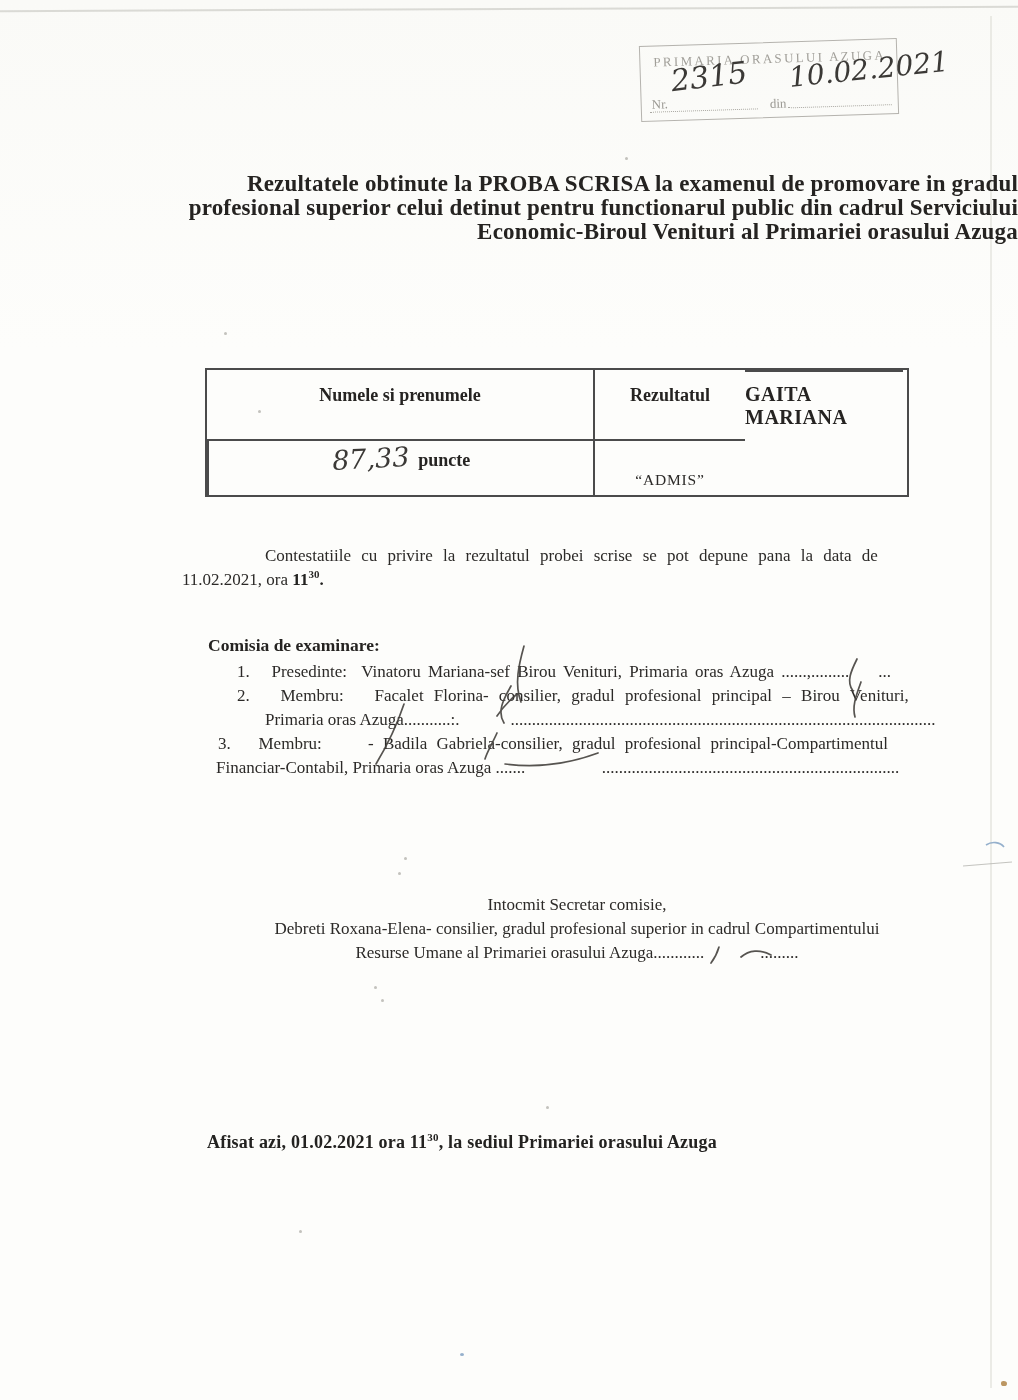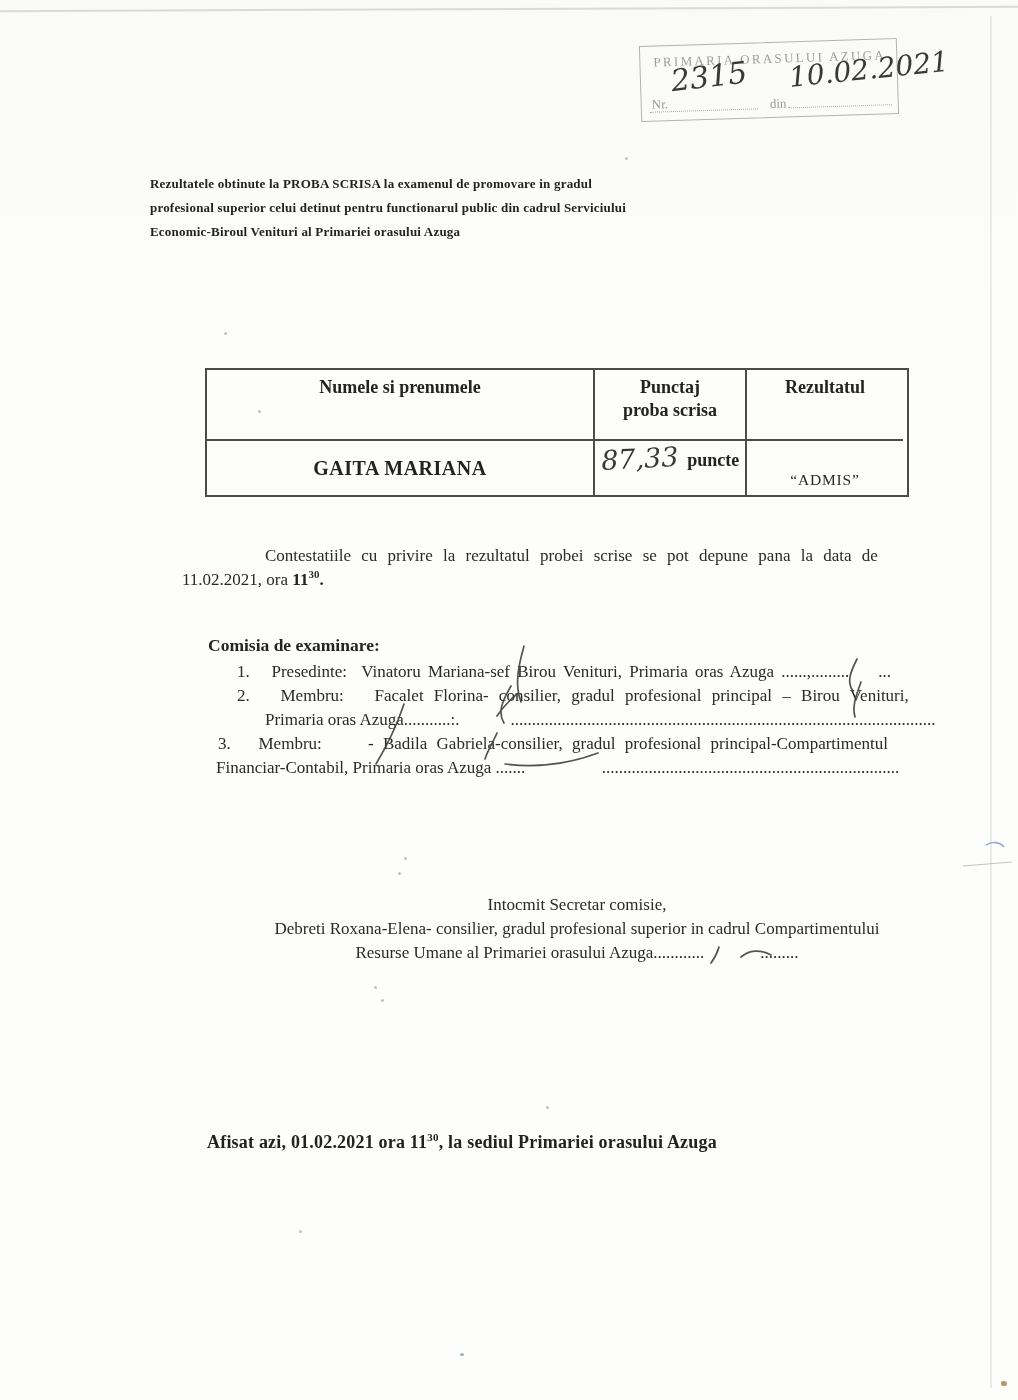--- a/index.html
+++ b/index.html
@@ -15,28 +15,28 @@
   .edge-right{left:990px;top:16px;width:2px;height:1372px;background:#dcdcd6;opacity:.55;}
   
   .stamp{left:640px;top:42px;width:256px;height:74px;border:1.5px solid #b5b3ae;transform:rotate(-1.8deg);}
   .stamp-org{position:absolute;left:13px;top:8px;font-size:13px;letter-spacing:2.3px;color:#a19f99;white-space:nowrap;}
   .stamp-label{position:absolute;font-size:13px;color:#9b9993;}
   .stamp-dots{position:absolute;top:64px;border-bottom:1.5px dotted #aaa8a2;height:1px;}
   .hw{font-family:"DejaVu Serif",serif;font-style:italic;color:#3b3936;}
   .hw-nr{position:absolute;left:30px;top:14px;font-size:30px;transform:rotate(-5deg);white-space:nowrap;}
   .hw-din{position:absolute;left:148px;top:13px;font-size:28px;transform:rotate(-4deg);white-space:nowrap;}
   
-  .title{left:150px;top:172px;width:868px;text-align:left;font-weight:bold;font-size:13px;line-height:24px;letter-spacing:.2px;color:#252321;}
+  .title{left:150px;top:172px;width:868px;text-align:right;font-weight:bold;font-size:23px;line-height:24px;letter-spacing:.2px;color:#252321;}
   
   .doc-table{left:205px;top:368px;width:700px;border:2px solid #4b4b4b;display:grid;
              grid-template-columns:386px 152px 158px;grid-template-rows:69px 56px;}
   .cell{border-left:2px solid #4b4b4b;display:flex;flex-direction:column;align-items:center;}
   .cell.first{border-left:none;}
   .cell.body{border-top:2px solid #4b4b4b;justify-content:center;}
-  .th{font-weight:bold;font-size:18px;padding-top:6px;line-height:23px;color:#252321;}
+  .th{font-weight:bold;font-size:18px;padding-top:14px;line-height:23px;color:#252321;}
   .td-name{font-weight:bold;font-size:20px;letter-spacing:.5px;color:#252321;}
   .td-score{flex-direction:row;align-items:baseline;justify-content:center;gap:9px;}
   .hw-score{font-size:27px;transform:rotate(-3deg) translateY(2px);display:inline-block;}
   .td-unit{font-weight:bold;font-size:18px;color:#252321;}
   .td-result{font-size:15.5px;letter-spacing:.8px;justify-content:flex-start;padding-top:24px;}
   
   .contest{left:182px;top:544px;width:772px;font-size:17px;line-height:23.5px;}
   .contest-l1{text-indent:83px;white-space:nowrap;word-spacing:6px;}
   .b{font-weight:bold;color:#232220;}
   .sup{font-size:11px;position:relative;top:-7px;font-weight:bold;}
@@ -80,24 +80,20 @@
 
   <div class="abs title">
     <div>Rezultatele obtinute la PROBA SCRISA la examenul de promovare in gradul</div>
     <div>profesional superior celui detinut pentru functionarul public din cadrul Serviciului</div>
     <div>Economic-Biroul Venituri al Primariei orasului Azuga</div>
   </div>
 
   <div class="abs doc-table">
     <div class="cell first th">
       <div>Numele si prenumele</div>
-    </div>
-    <div class="cell th">
-      <div>Punctaj</div>
-      <div>proba scrisa</div>
     </div>
     <div class="cell th">
       <div>Rezultatul</div>
     </div>
     <div class="cell first body">
       <div class="td-name">GAITA MARIANA</div>
     </div>
     <div class="cell body td-score">
       <span class="hw hw-score">87,33</span>
       <span class="td-unit">puncte</span>

